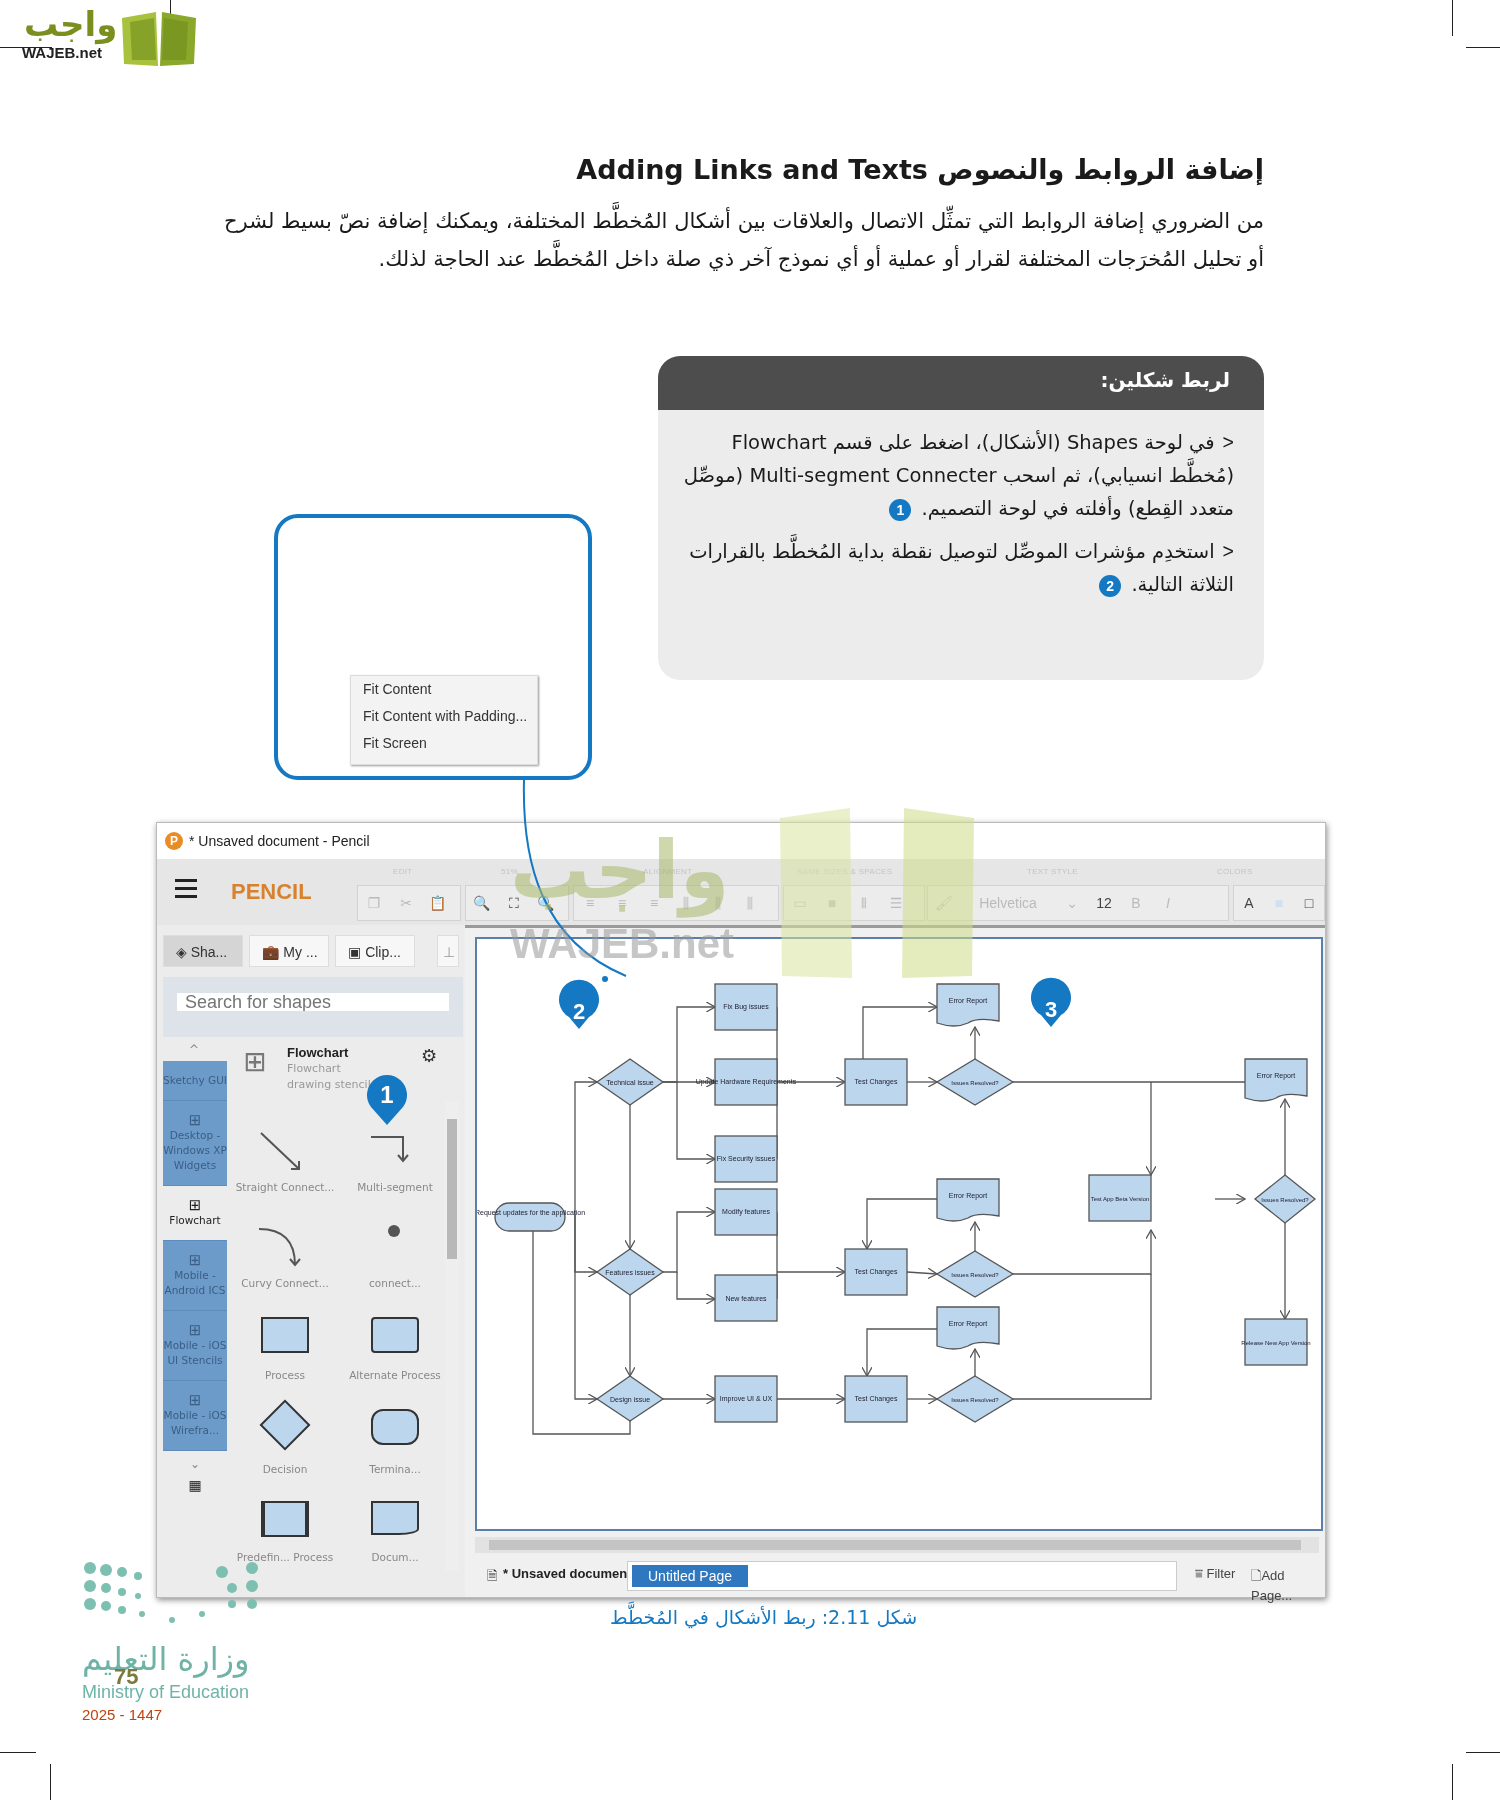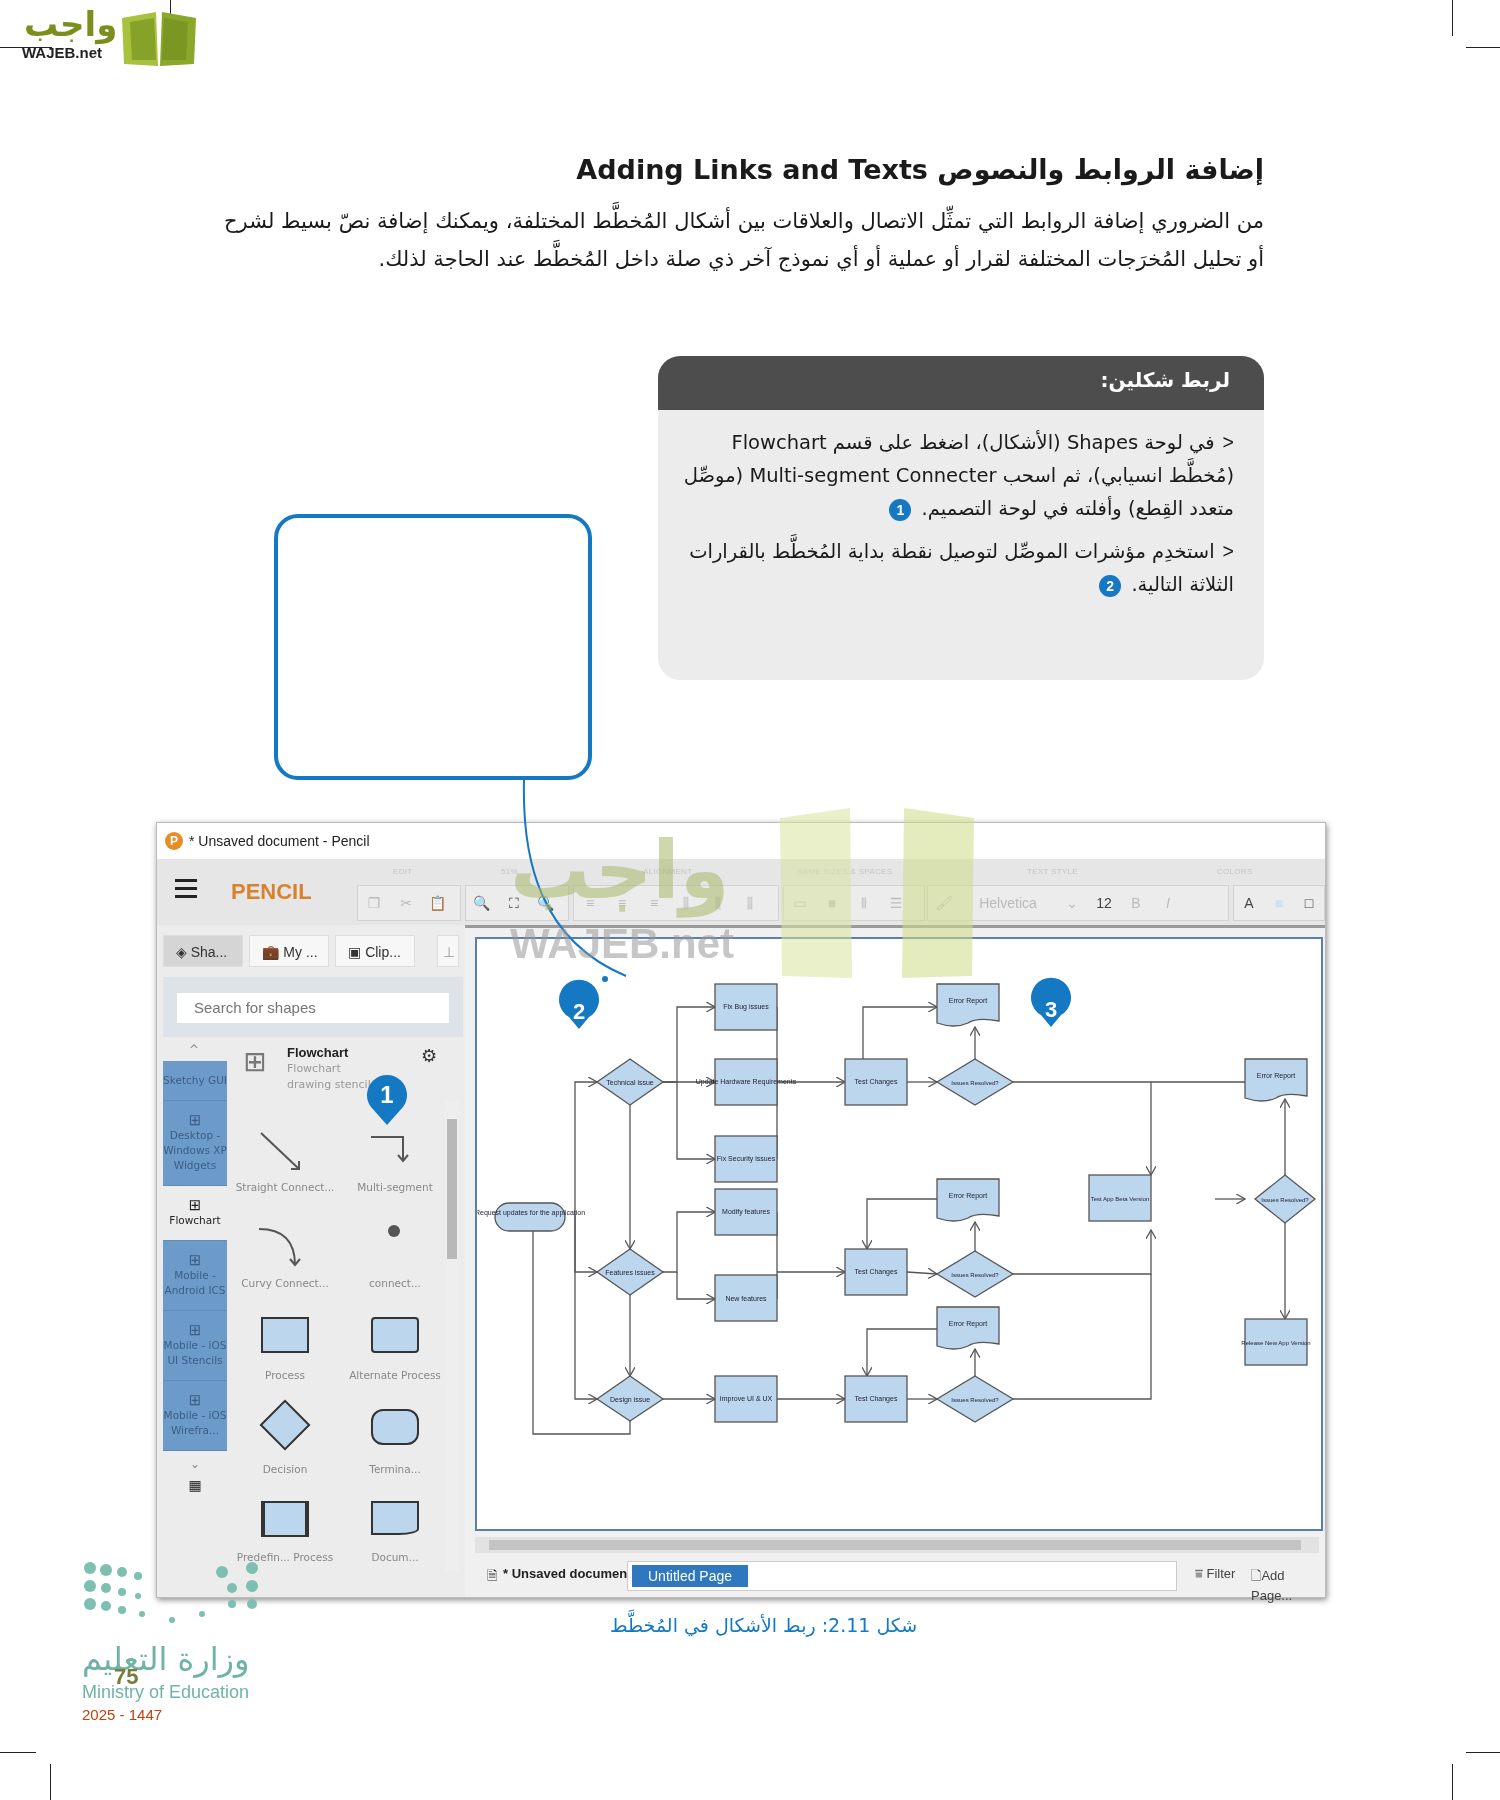--- a/index.html
+++ b/index.html
@@ -37,37 +37,37 @@
   .hamb span{display:block;height:3px;background:#222;margin-bottom:5px;}
   .pencil{position:absolute;left:74px;top:20px;font-family:"Liberation Sans",sans-serif;font-weight:bold;font-size:22px;color:#d8822e;}
   .tgroup{position:absolute;top:26px;height:34px;border:1px solid #d2d2d2;background:#ececec;display:flex;align-items:center;}
   .tgroup span{width:32px;text-align:center;color:#bbb;font-size:14px;font-family:"Liberation Sans",sans-serif;}
   .tgroup span.on{color:#444;}
   .glabel{position:absolute;top:8px;font-size:8px;color:#c4c4c4;font-family:"Liberation Sans",sans-serif;letter-spacing:.3px;}
   .sidebar{position:absolute;left:0;top:102px;width:308px;height:672px;background:#ececec;}
   .stab{position:absolute;top:10px;height:32px;background:#f7f7f7;border:1px solid #ddd;font-family:"Liberation Sans",sans-serif;font-size:14px;color:#333;line-height:32px;padding-left:12px;box-sizing:border-box;}
   .stab.active{background:#d5d5d5;}
   .searchwrap{position:absolute;left:6px;top:52px;width:300px;height:60px;background:#dde3e8;}
-  .search{position:absolute;left:14px;top:16px;width:272px;height:30px;background:#fff;border:none;font-family:"Liberation Sans",sans-serif;font-size:15px;color:#999;padding-left:17px;box-sizing:border-box;line-height:30px;}
+  .search{position:absolute;left:14px;top:16px;width:272px;height:18px;background:#fff;border:none;font-family:"Liberation Sans",sans-serif;font-size:18px;color:#999;padding-left:8px;box-sizing:border-box;line-height:30px;}
   .catcol{position:absolute;left:6px;top:136px;width:64px;}
   .cat{background:#6d9bc9;color:#3a5e86;font-size:10.5px;text-align:center;line-height:15px;padding:12px 0;border-bottom:1px solid #5d8cbb;font-family:"DejaVu Sans",sans-serif;}
   .cat .g{font-size:15px;display:block;color:#3a5e86;}
   .cat.sel{background:#ececec;color:#222;}
   .cat.sel .g{color:#222;}
   .shapepanel{position:absolute;left:78px;top:120px;width:220px;}
   .shp{position:absolute;width:100px;text-align:center;font-size:10.5px;color:#888;line-height:13px;font-family:"DejaVu Sans",sans-serif;}
   .scroll-v{position:absolute;left:288px;top:176px;width:14px;height:470px;background:#eee;}
   .scroll-thumb{position:absolute;left:2px;top:18px;width:10px;height:140px;background:#b8b8b8;}
   .canvas{position:absolute;left:318px;top:114px;width:844px;height:590px;background:#fff;border:2px solid #5b7fa8;}
   .hscroll{position:absolute;left:318px;top:714px;width:844px;height:16px;background:#e2e2e2;}
   .hscroll .th{position:absolute;left:14px;top:3px;width:812px;height:10px;background:#c4c4c4;}
   .statusbar{position:absolute;left:318px;top:734px;width:848px;height:34px;font-family:"Liberation Sans",sans-serif;font-size:13px;color:#222;}
   .pagebox{position:absolute;left:152px;top:4px;width:548px;height:28px;background:#fff;border:1px solid #ccc;}
   .pagetab{position:absolute;left:4px;top:3px;height:22px;padding:0 16px;background:#2f78c0;color:#fff;line-height:22px;font-size:14px;}
-  .caption{left:610px;top:1606px;font-size:19px;color:#1478c3;direction:rtl;white-space:nowrap;margin-top:8px;}
+  .caption{left:610px;top:1606px;font-size:19px;color:#1478c3;direction:rtl;white-space:nowrap;}
   .moe{left:82px;top:1558px;width:190px;}
   .moe-ar{position:absolute;left:0;top:82px;font-size:32px;color:#6fb3a7;direction:rtl;}
   .moe-en{position:absolute;left:0;top:124px;font-size:18px;color:#6fb3a7;font-family:"Liberation Sans",sans-serif;}
   .moe-yr{position:absolute;left:0;top:148px;font-size:15px;color:#c2410c;font-family:"Liberation Sans",sans-serif;}
   .pagenum{left:114px;top:1664px;font-size:22px;font-weight:bold;color:#7a7a3a;font-family:"Liberation Sans",sans-serif;}
   .wm{left:500px;top:808px;width:480px;height:180px;pointer-events:none;opacity:.55;}
 </style>
 </head>
 <body>
 
@@ -102,20 +102,25 @@
       <span class="num">1</span>
     </div>
     <div class="step">
       <span class="bullet">&lt;</span><span>استخدِم مؤشرات الموصِّل لتوصيل نقطة بداية المُخطَّط بالقرارات الثلاثة التالية.</span>
       <span class="num">2</span>
     </div>
   </div>
 </div>
 
 <div class="abs callout">
+  <div class="ctx">
+    <div>Fit Content</div>
+    <div>Fit Content with Padding...</div>
+    <div>Fit Screen</div>
+  </div>
 </div>
 
 <div class="abs win">
   <div class="titlebar">
     <span class="app-icon">P</span>
     <span>* Unsaved document - Pencil</span>
   </div>
   <div class="toolbar">
     <div class="hamb">
         <span></span>

